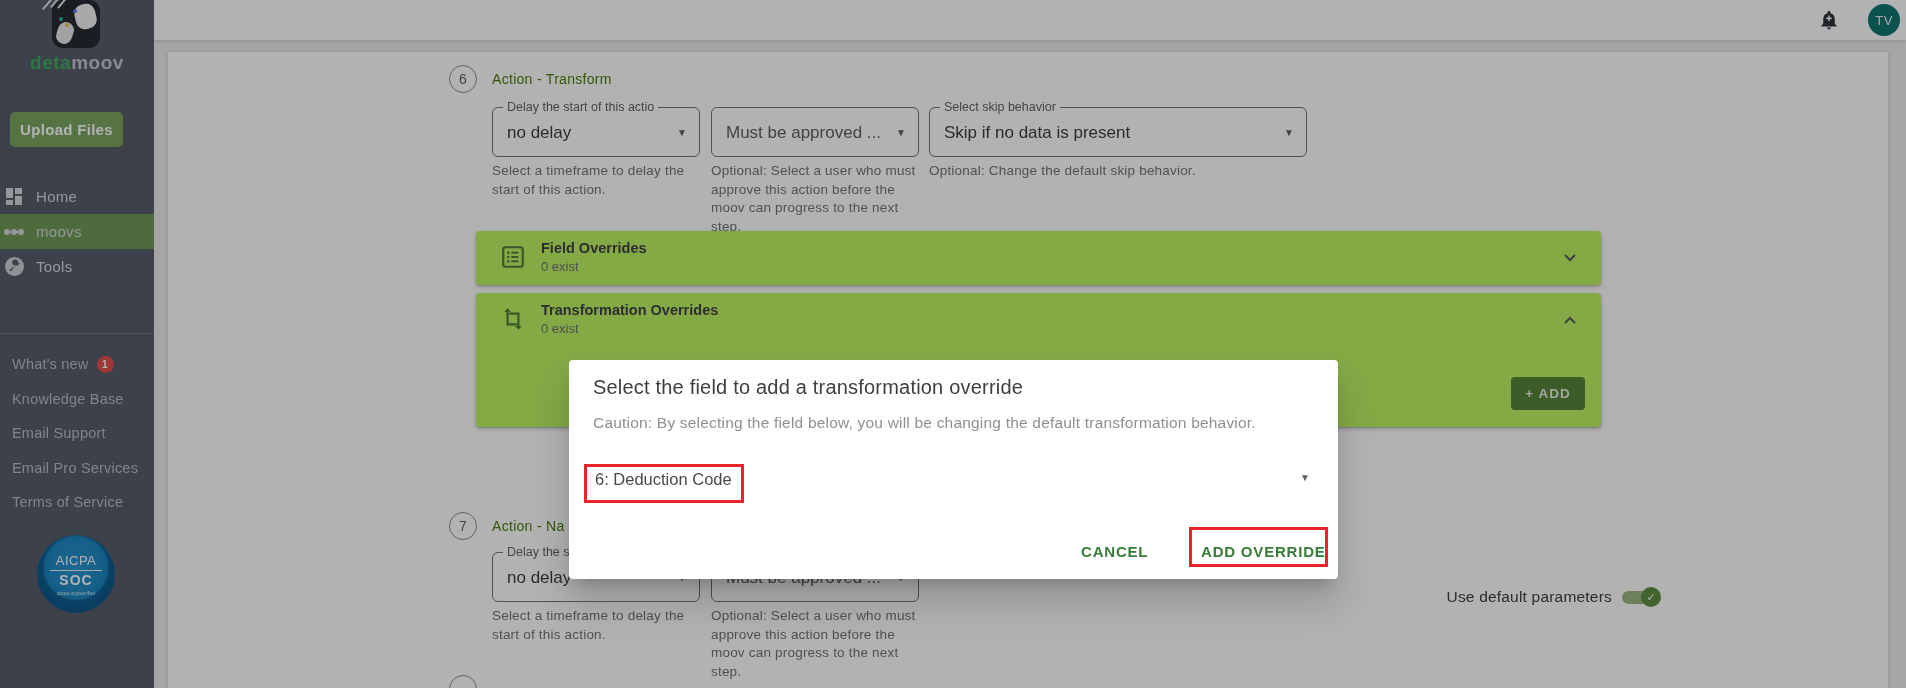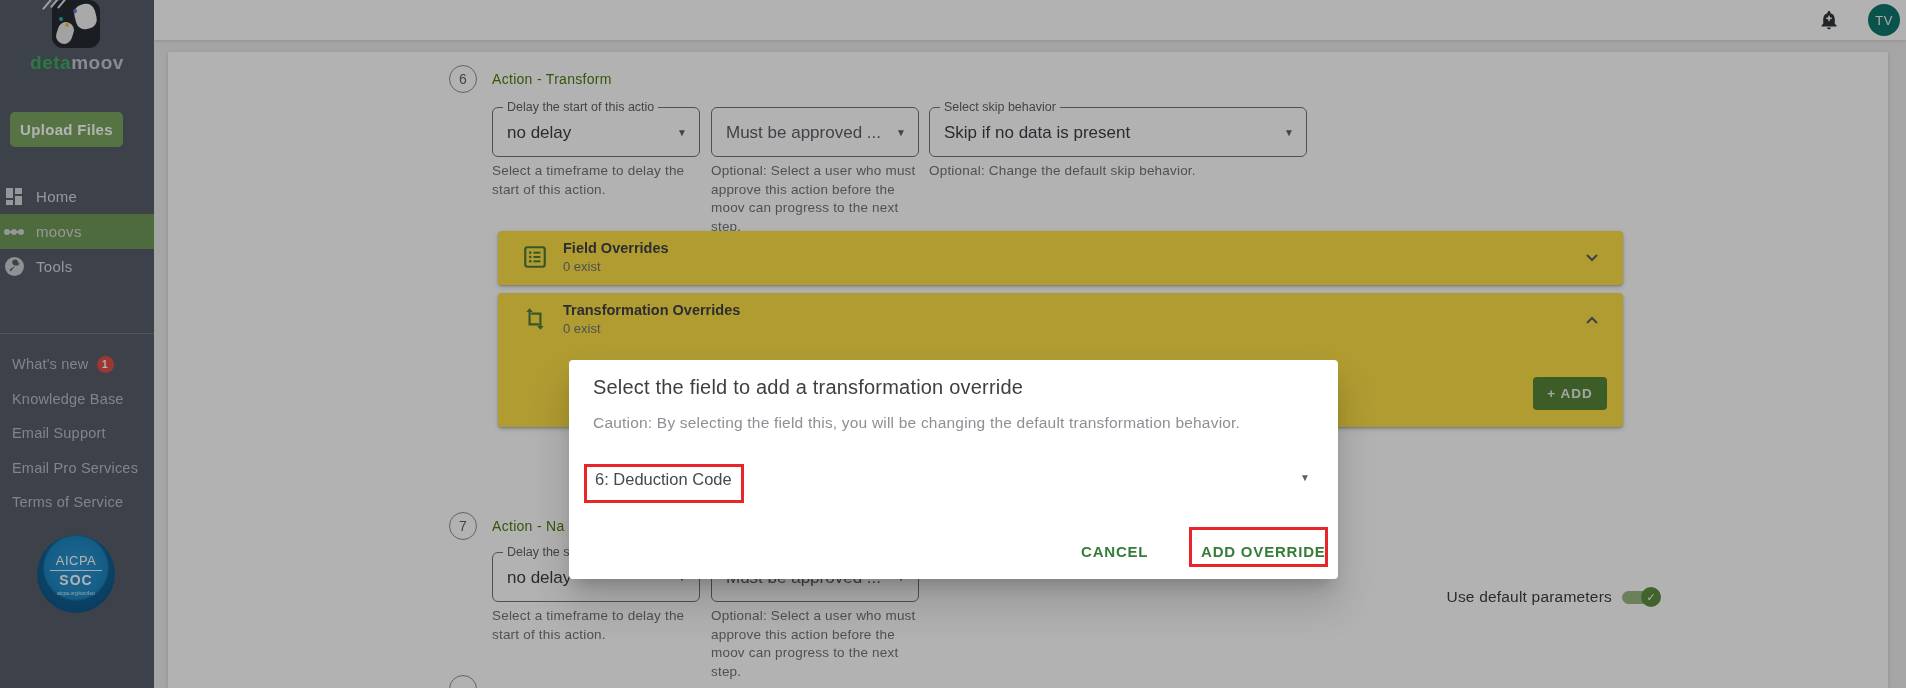--- a/index.html
+++ b/index.html
@@ -55,21 +55,21 @@
   .sel .legend { position:absolute; top:-8px; left:10px; background:#fff; padding:0 4px; font-size:12.5px; color:#5f646a;
     white-space:nowrap; overflow:hidden; max-width:168px; }
   .sel .val { position:absolute; left:14px; top:0; height:50px; line-height:50px; font-size:17px; color:#3a3f44; white-space:nowrap; }
   .sel .val.placeholder { color:#5c6166; }
   .sel .arrow { position:absolute; right:12px; top:0; height:50px; line-height:50px; font-size:10px; color:#5f6368; }
   .r1s1 { left:324px; top:55px; width:208px; } .r1s2 { left:543px; top:55px; width:208px; } .r1s3 { left:761px; top:55px; width:378px; }
   .r2s1 { left:324px; top:500px; width:208px; } .r2s2 { left:543px; top:500px; width:208px; }
   .helper { position:absolute; font-size:13.5px; color:#70757a; line-height:18.5px; letter-spacing:.2px; }
   .h61 { left:324px; top:110px; width:205px; } .h62 { left:543px; top:110px; width:205px; } .h63 { left:761px; top:110px; width:380px; }
   .h71 { left:324px; top:555px; width:205px; } .h72 { left:543px; top:555px; width:205px; }
-  .accordion { position:absolute; left:330px; width:1125px; background:#fde047; border-radius:4px;
+  .accordion { position:absolute; left:308px; width:1125px; background:#bef264; border-radius:4px;
     box-shadow:0 1px 2px rgba(0,0,0,.2), 0 2px 5px rgba(0,0,0,.18); }
   .acc1 { top:179px; height:54px; } .acc2 { top:241px; height:134px; }
   .acc-icon { position:absolute; left:24px; top:13px; width:26px; height:26px; }
   .acc-title { position:absolute; left:65px; top:9px; font-size:14.5px; font-weight:700; color:#3f4246; }
   .acc-count { position:absolute; left:65px; top:28px; font-size:13px; color:#6f7377; }
   .chev { position:absolute; right:24px; top:22px; width:14px; height:10px; cursor:pointer; }
   .add-btn { position:absolute; right:16px; top:84px; width:74px; height:33px; background:#568639; border:none; border-radius:4px;
     color:#e8ece6; font-size:13.5px; font-weight:700; letter-spacing:1px; font-family:inherit; cursor:pointer; }
   .toggle-row { position:absolute; left:1150px; top:532px; width:340px; height:26px; display:flex; align-items:center; justify-content:flex-end; gap:10px; }
   .toggle-label { font-size:15.5px; color:#3c4043; letter-spacing:.2px; }
@@ -269,21 +269,21 @@
       </span>
     </div>
 
     <div class="step-circle c8"></div>
   </main>
 
   <div class="backdrop"></div>
 
   <div class="modal">
     <div class="modal-title">Select the field to add a transformation override</div>
-    <div class="modal-caution">Caution: By selecting the field this, you will be changing the default transformation behavior.</div>
+    <div class="modal-caution">Caution: By selecting the field below, you will be changing the default transformation behavior.</div>
     <div class="modal-select">
       <span class="mval">6: Deduction Code</span>
       <span class="marrow">▼</span>
     </div>
     <button class="dlg-btn btn-cancel">CANCEL</button>
     <button class="dlg-btn btn-confirm">ADD OVERRIDE</button>
   </div>
 
   <div class="anno anno1"></div>
   <div class="anno anno2"></div>

